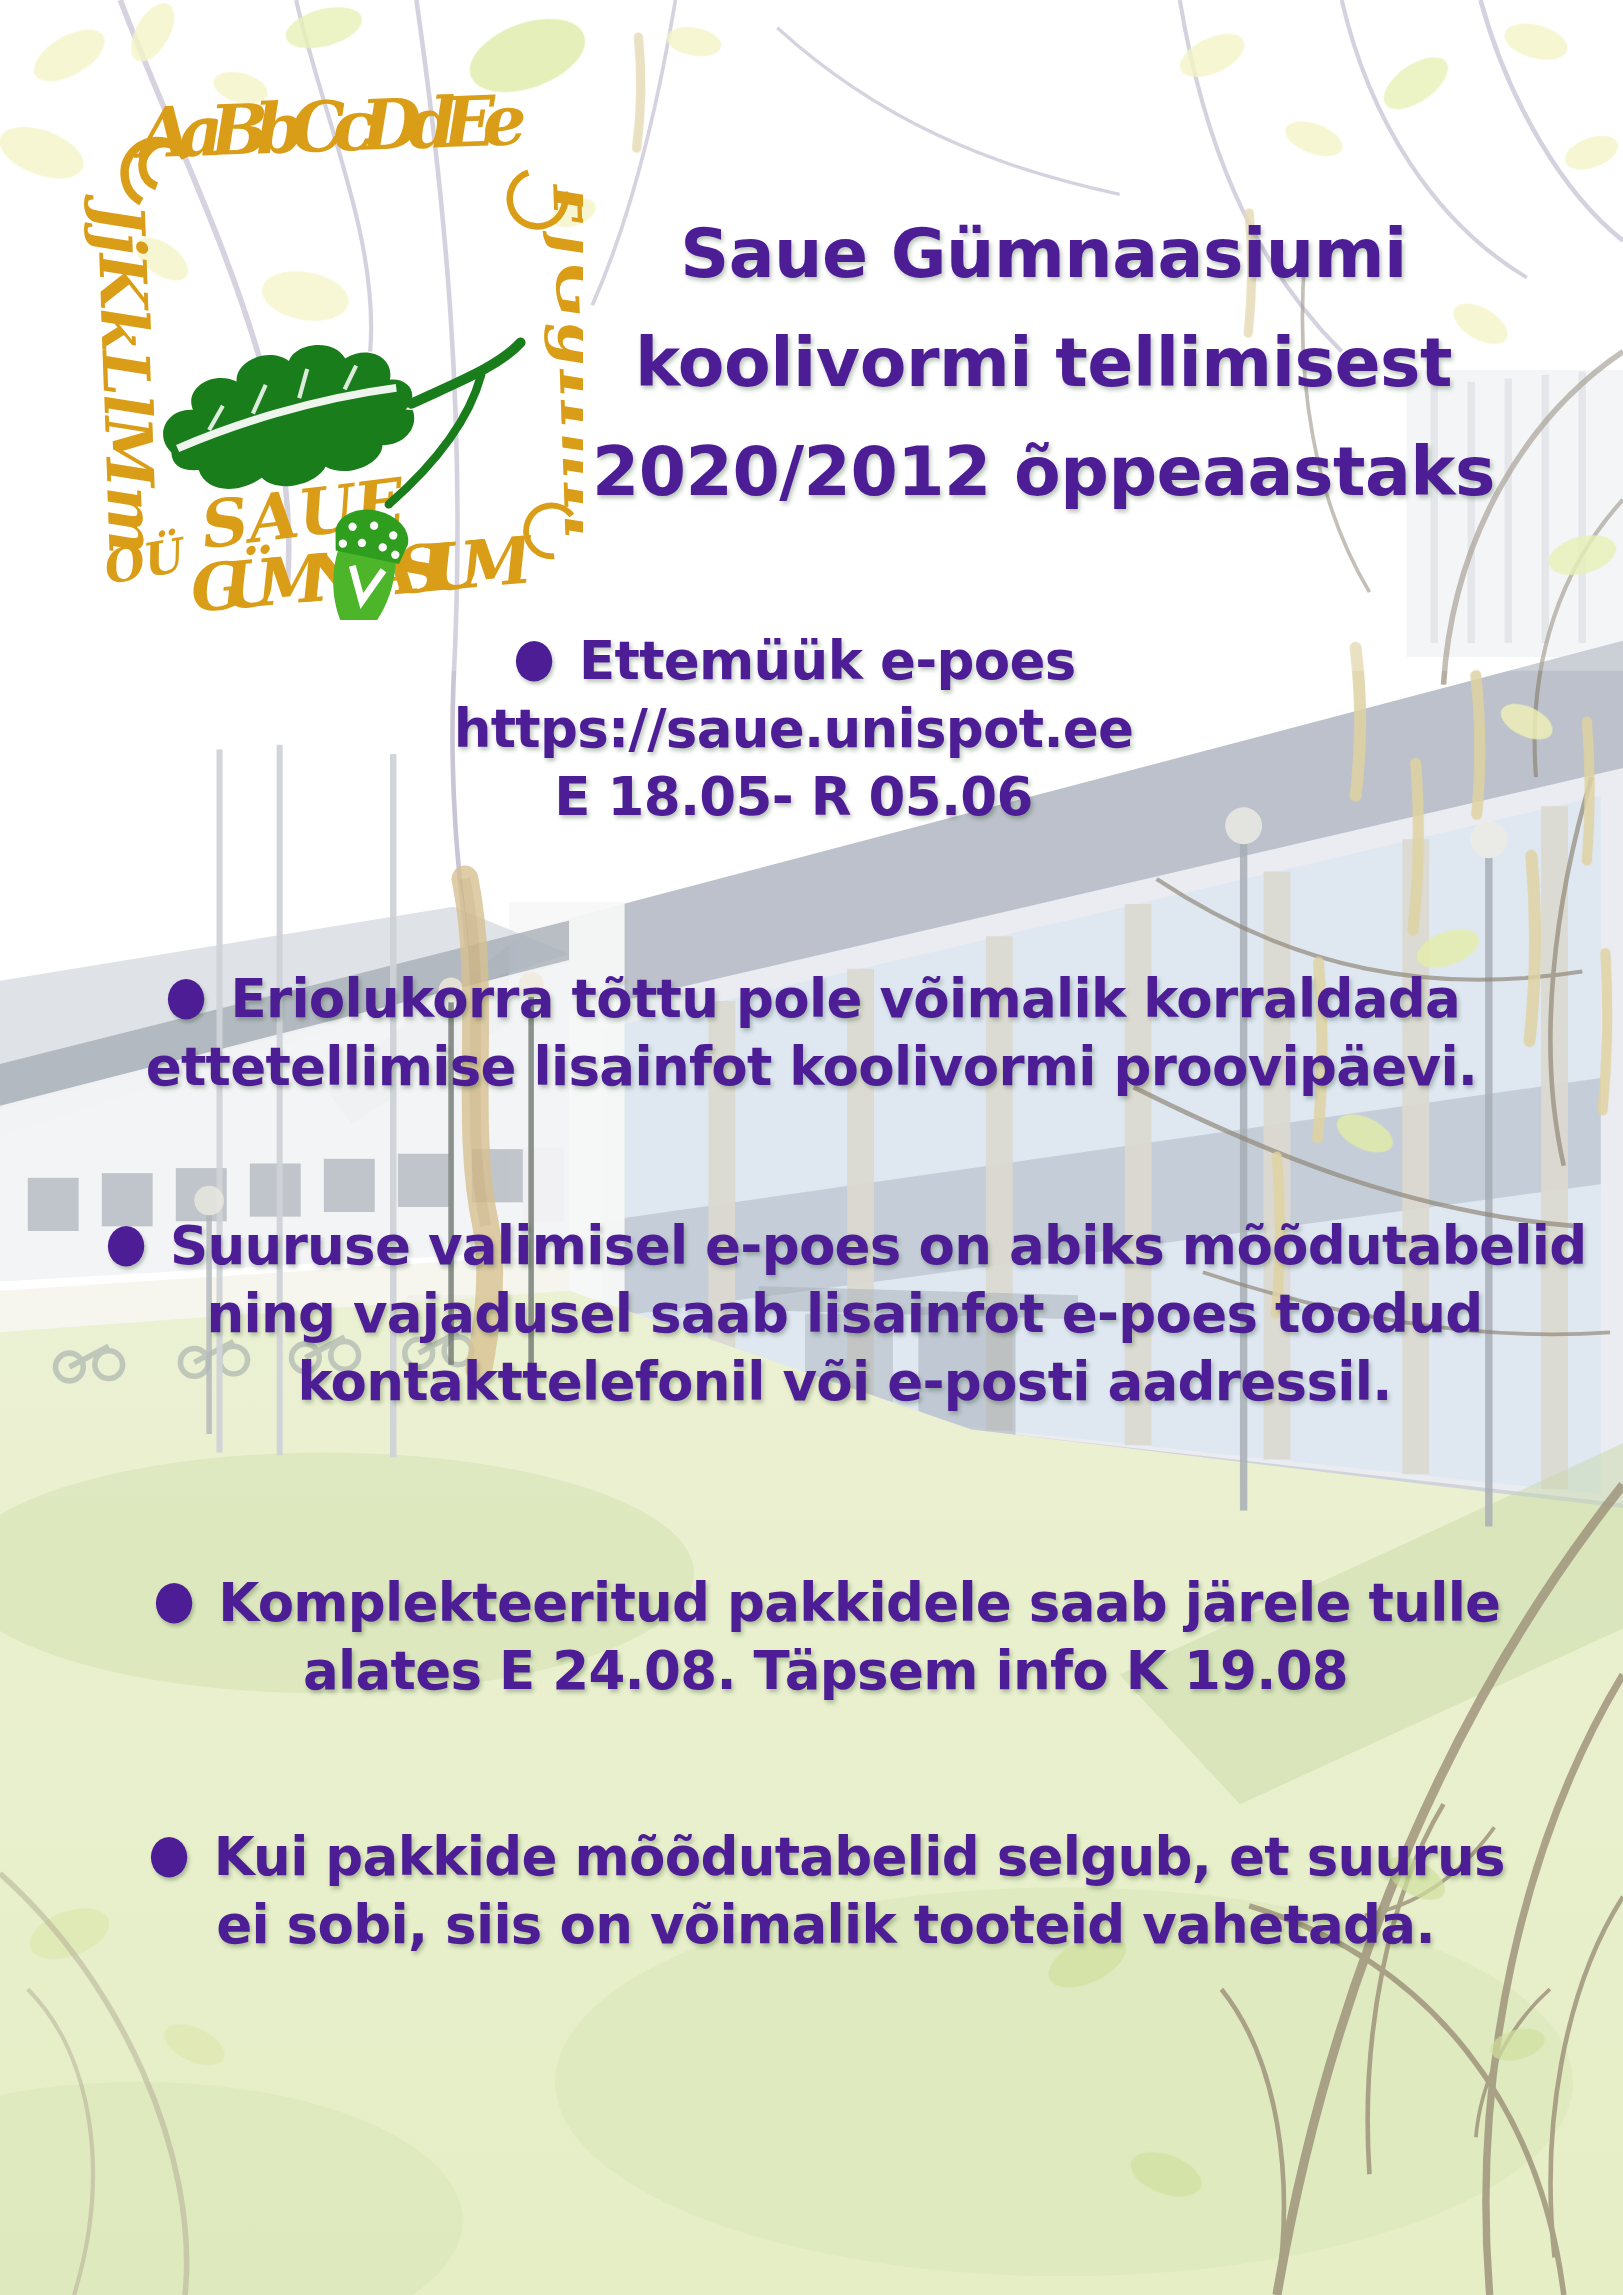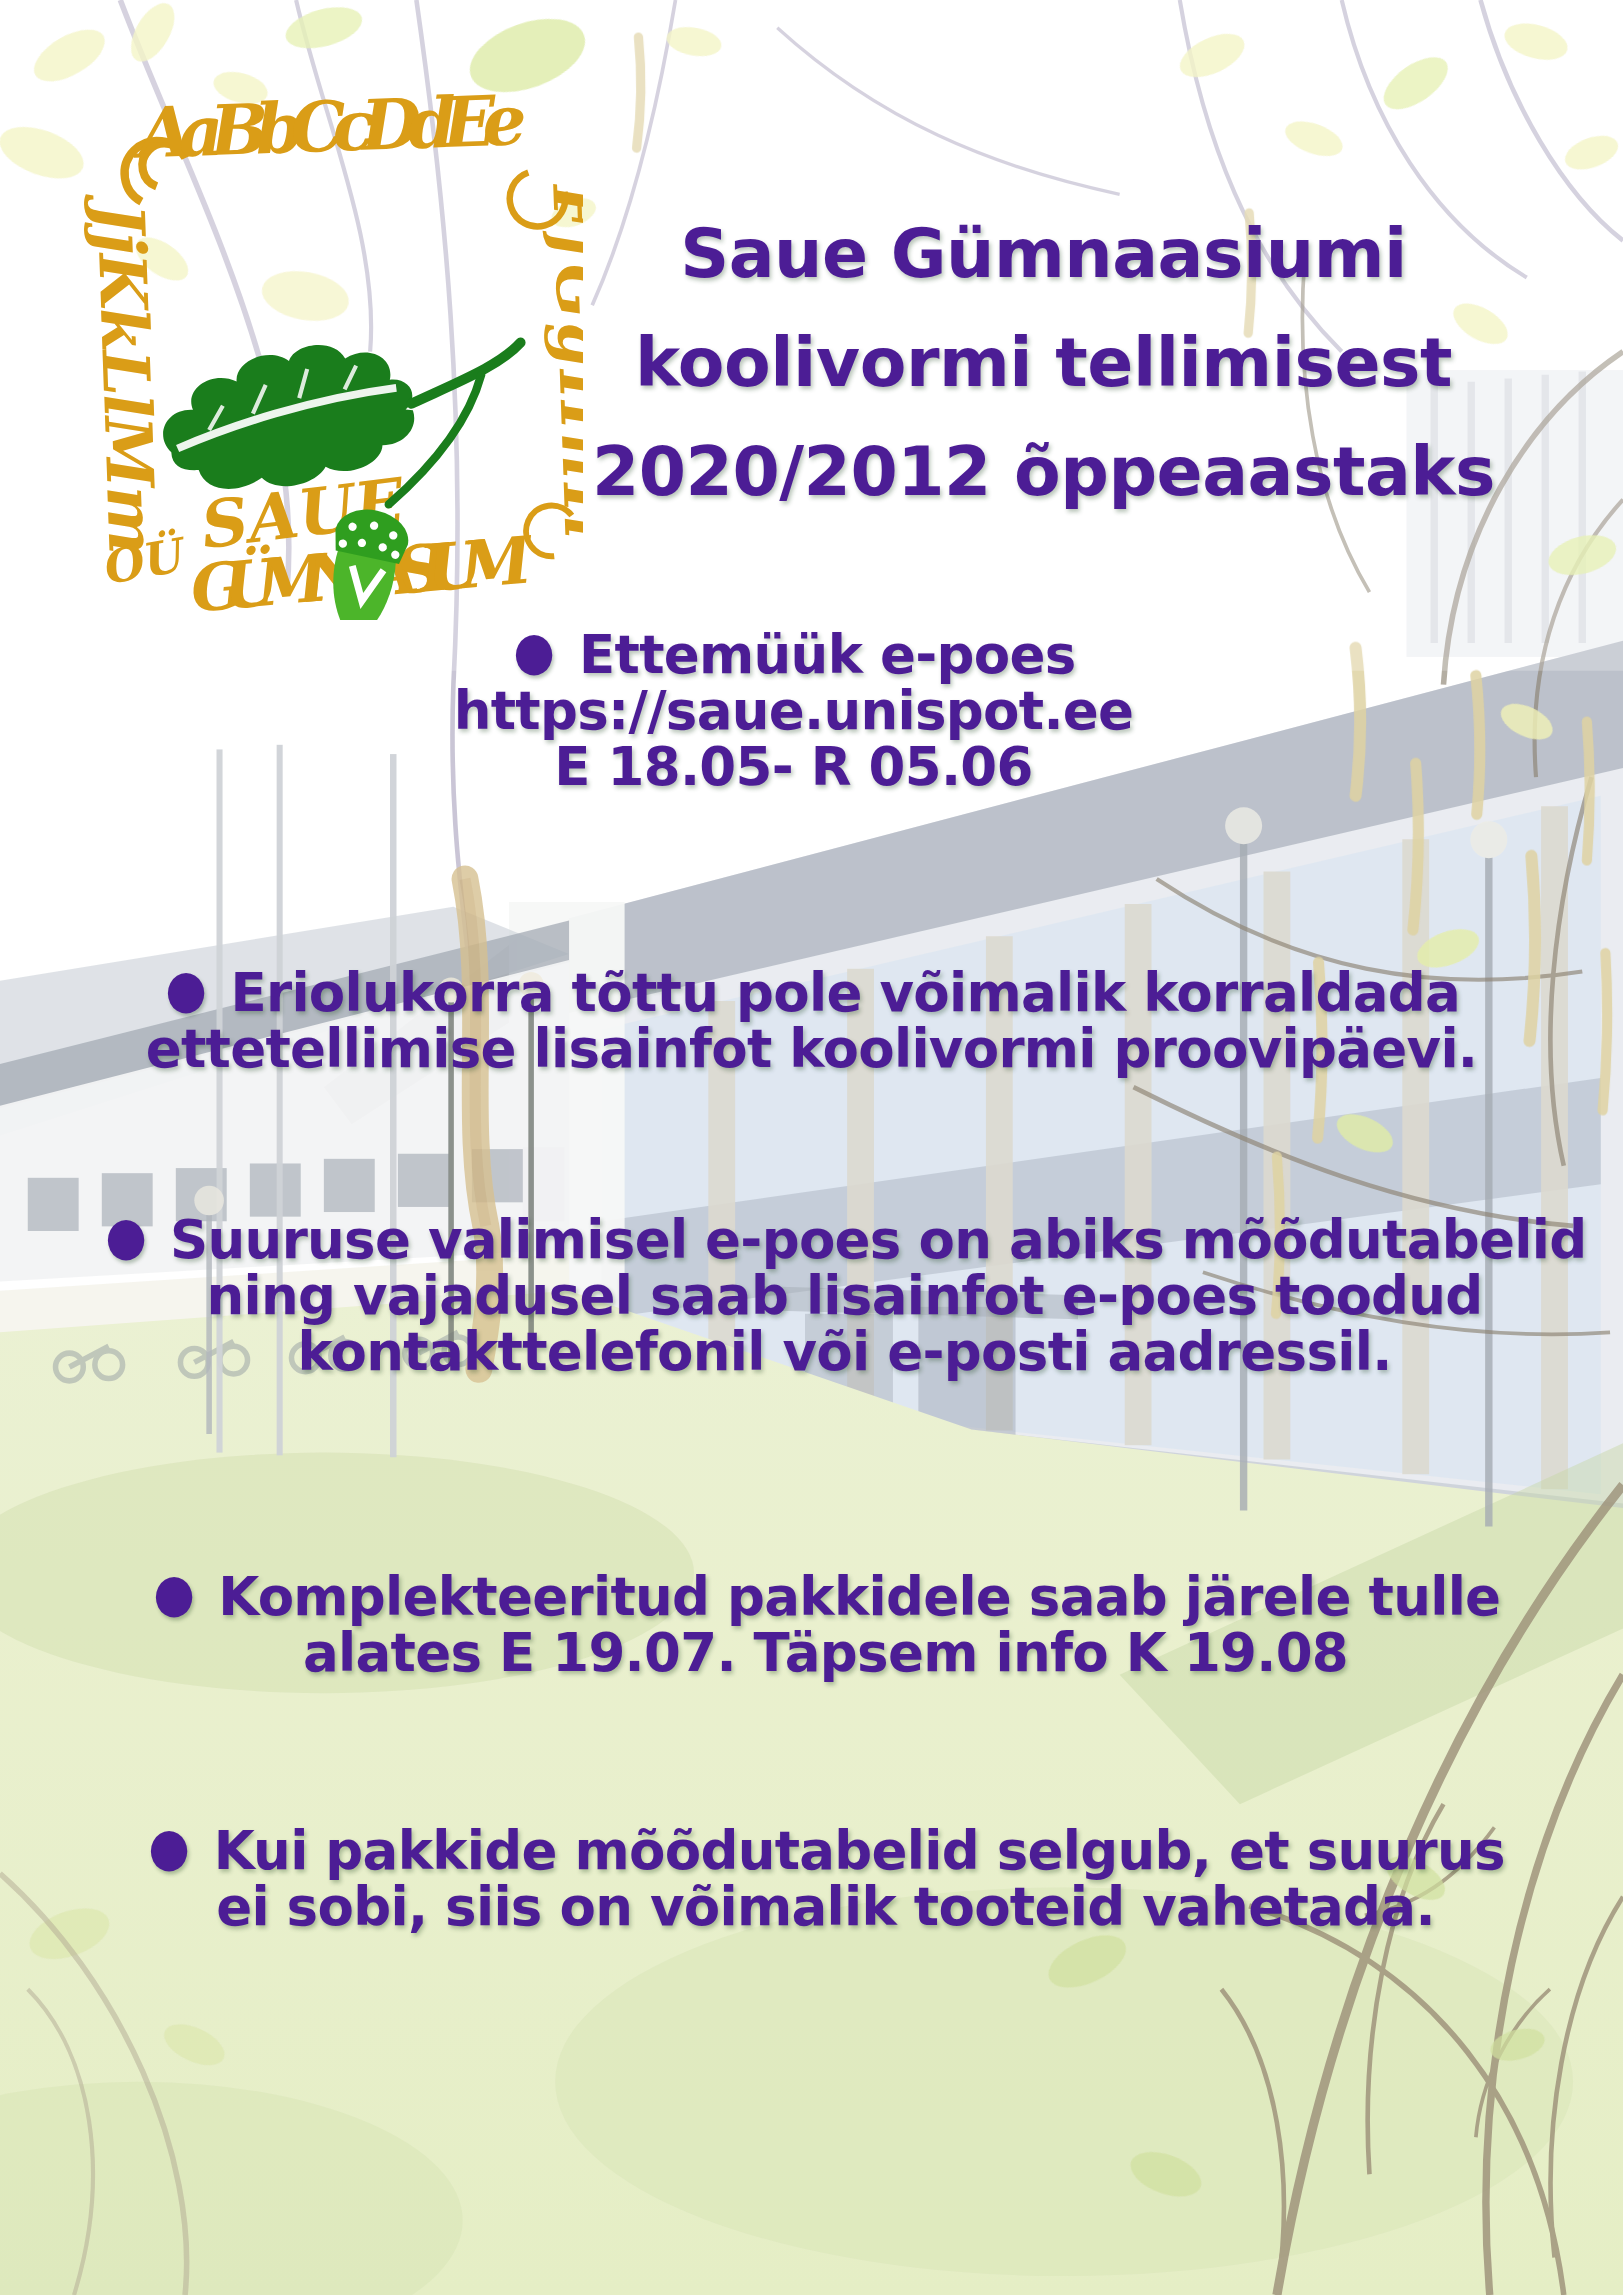--- a/index.html
+++ b/index.html
@@ -7,21 +7,21 @@
     position:relative;width:1623px;height:2295px;overflow:hidden;background:#ffffff;
     font-family:"DejaVu Sans", sans-serif;
   }
   .bg{position:absolute;left:0;top:0;width:1623px;height:2295px;}
   .logo{position:absolute;left:65px;top:93px;width:518px;height:527px;}
   .green-text{color:#4c1d95;font-weight:bold;text-shadow:1.9px 2.8px 4.2px rgba(25,65,25,.30);}
   .title{
     position:absolute;left:463px;top:199px;width:1161px;text-align:center;
     font-size:68px;line-height:109px;letter-spacing:-0.5px;
   }
-  .bullet{position:absolute;text-align:center;font-size:53px;line-height:56px;letter-spacing:-0.7px;}
+  .bullet{position:absolute;text-align:center;font-size:53px;line-height:68px;letter-spacing:-0.7px;}
   .b1{left:0;top:627px;width:1587px;}
   .b2{left:0;top:965px;width:1623px;}
   .b3{left:0;top:1212px;width:1623px;margin-left:33px;}
   .b4{left:28px;top:1569px;width:1595px;text-align:center;}
   .b5{left:28px;top:1823px;width:1595px;}
   .dot{display:inline-block;margin-right:22px;transform:translateY(-3.7px) scaleX(.9);}
   .line{white-space:nowrap;}
 </style>
 </head>
 <body>
@@ -270,21 +270,21 @@
   </section>
 
   <section class="bullet b3 green-text">
     <div class="line"><span class="dot">●</span><span>Suuruse valimisel e-poes on abiks mõõdutabelid</span></div>
     <div class="line"><span>ning vajadusel saab lisainfot e-poes toodud</span></div>
     <div class="line"><span>kontakttelefonil või e-posti aadressil.</span></div>
   </section>
 
   <section class="bullet b4 green-text">
     <div class="line"><span class="dot">●</span><span>Komplekteeritud pakkidele saab järele tulle</span></div>
-    <div class="line"><span>alates E 19.07. Täpsem info K 19.08</span></div>
+    <div class="line"><span>alates E 24.08. Täpsem info K 19.08</span></div>
   </section>
 
   <section class="bullet b5 green-text">
     <div class="line"><span class="dot">●</span><span>Kui pakkide mõõdutabelid selgub, et suurus</span></div>
     <div class="line"><span>ei sobi, siis on võimalik tooteid vahetada.</span></div>
   </section>
 
 </div>
 
 

